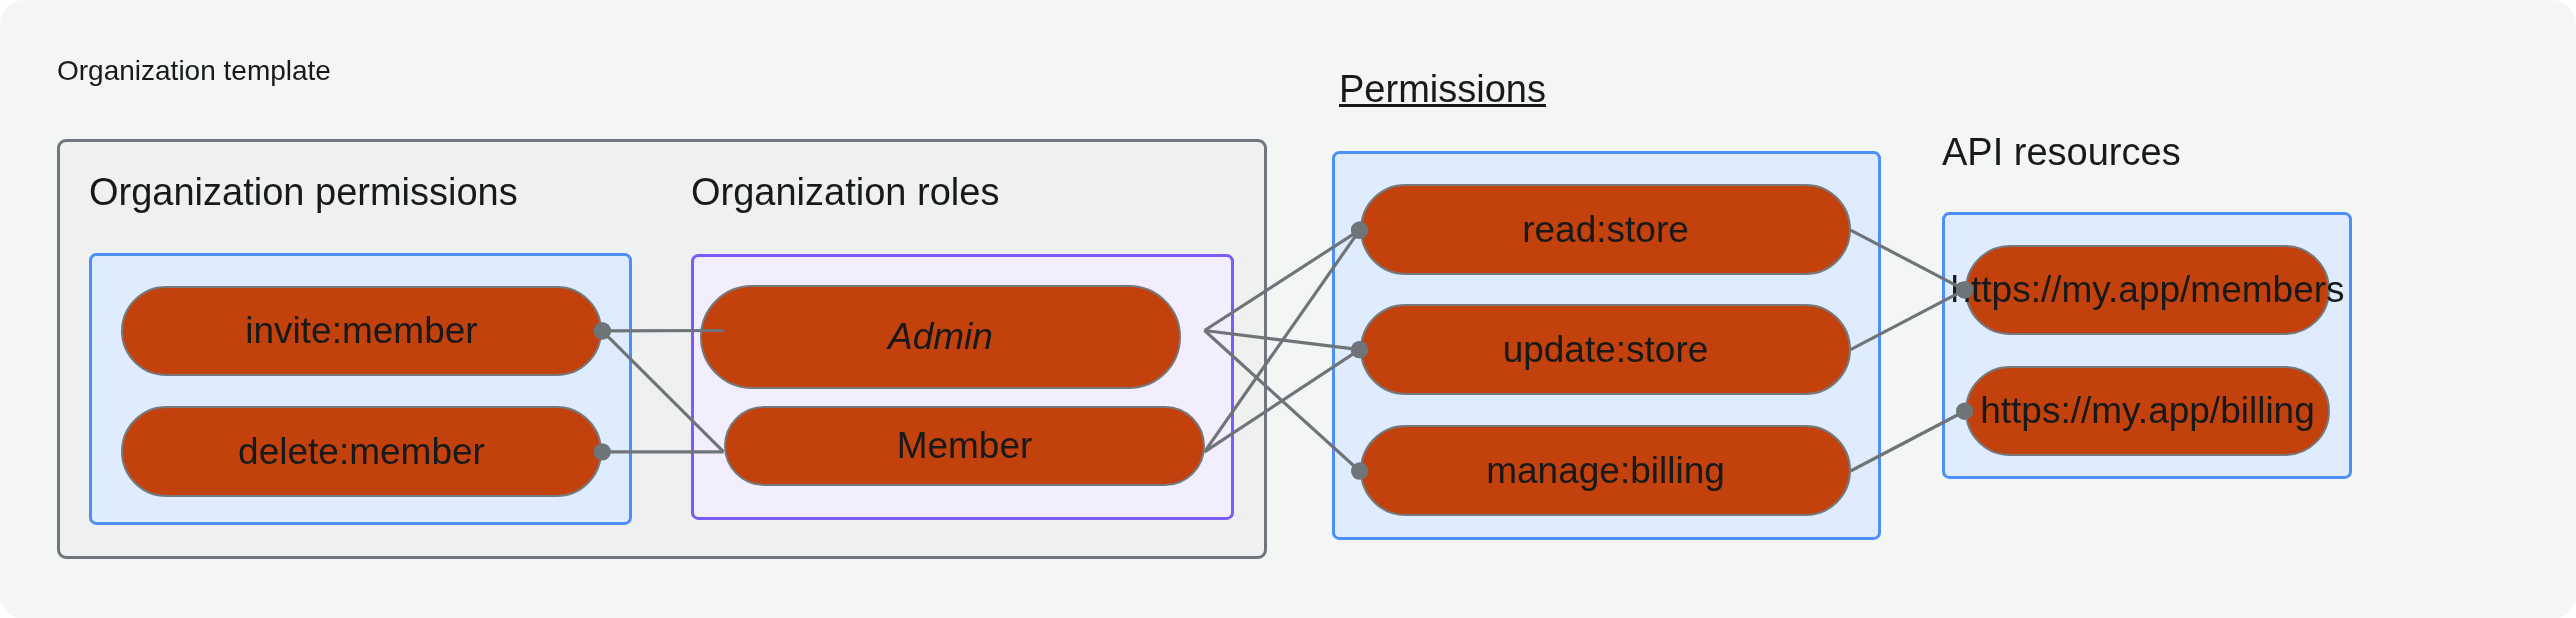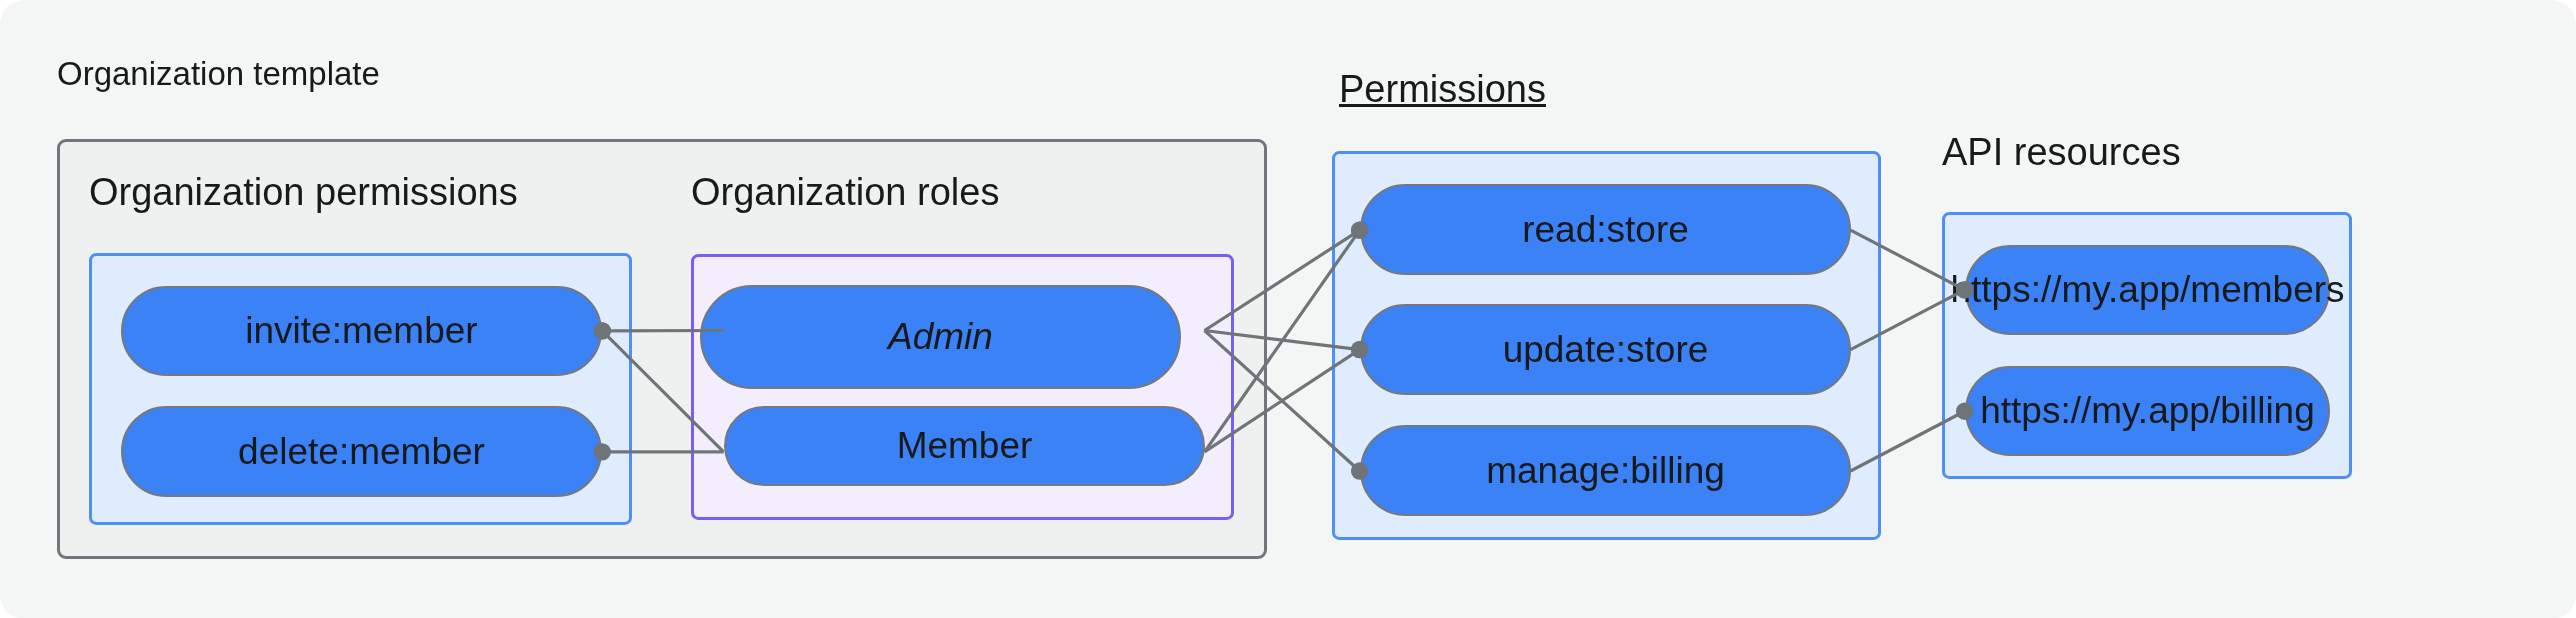--- a/index.html
+++ b/index.html
@@ -16,21 +16,21 @@
     border-radius: 24px;
     overflow: hidden;
   }
   .label {
     position: absolute;
     color: #17191b;
     line-height: 1;
     white-space: nowrap;
     letter-spacing: 0px;
   }
-  .label.title    { font-size: 33px; }
+  .label.title    { font-size: 28px; }
   .label.section  { font-size: 38px; }
   .box {
     position: absolute;
     box-sizing: border-box;
   }
   .box.gray {
     background: #eff1f0;
     border: 3.7px solid #70767b;
     border-radius: 9px;
   }
@@ -40,21 +40,21 @@
     border-radius: 7.3px;
   }
   .box.purple {
     background: #f3eefe;
     border: 3.7px solid #7c5cf8;
     border-radius: 7.3px;
   }
   .pill {
     position: absolute;
     box-sizing: border-box;
-    background: #3b82f6;
+    background: #c2410c;
     border: 2.7px solid #75797d;
     border-radius: 55px;
     display: flex;
     align-items: center;
     justify-content: center;
     font-size: 37px;
     color: #17191b;
     white-space: nowrap;
   }
   .edge-layer {

